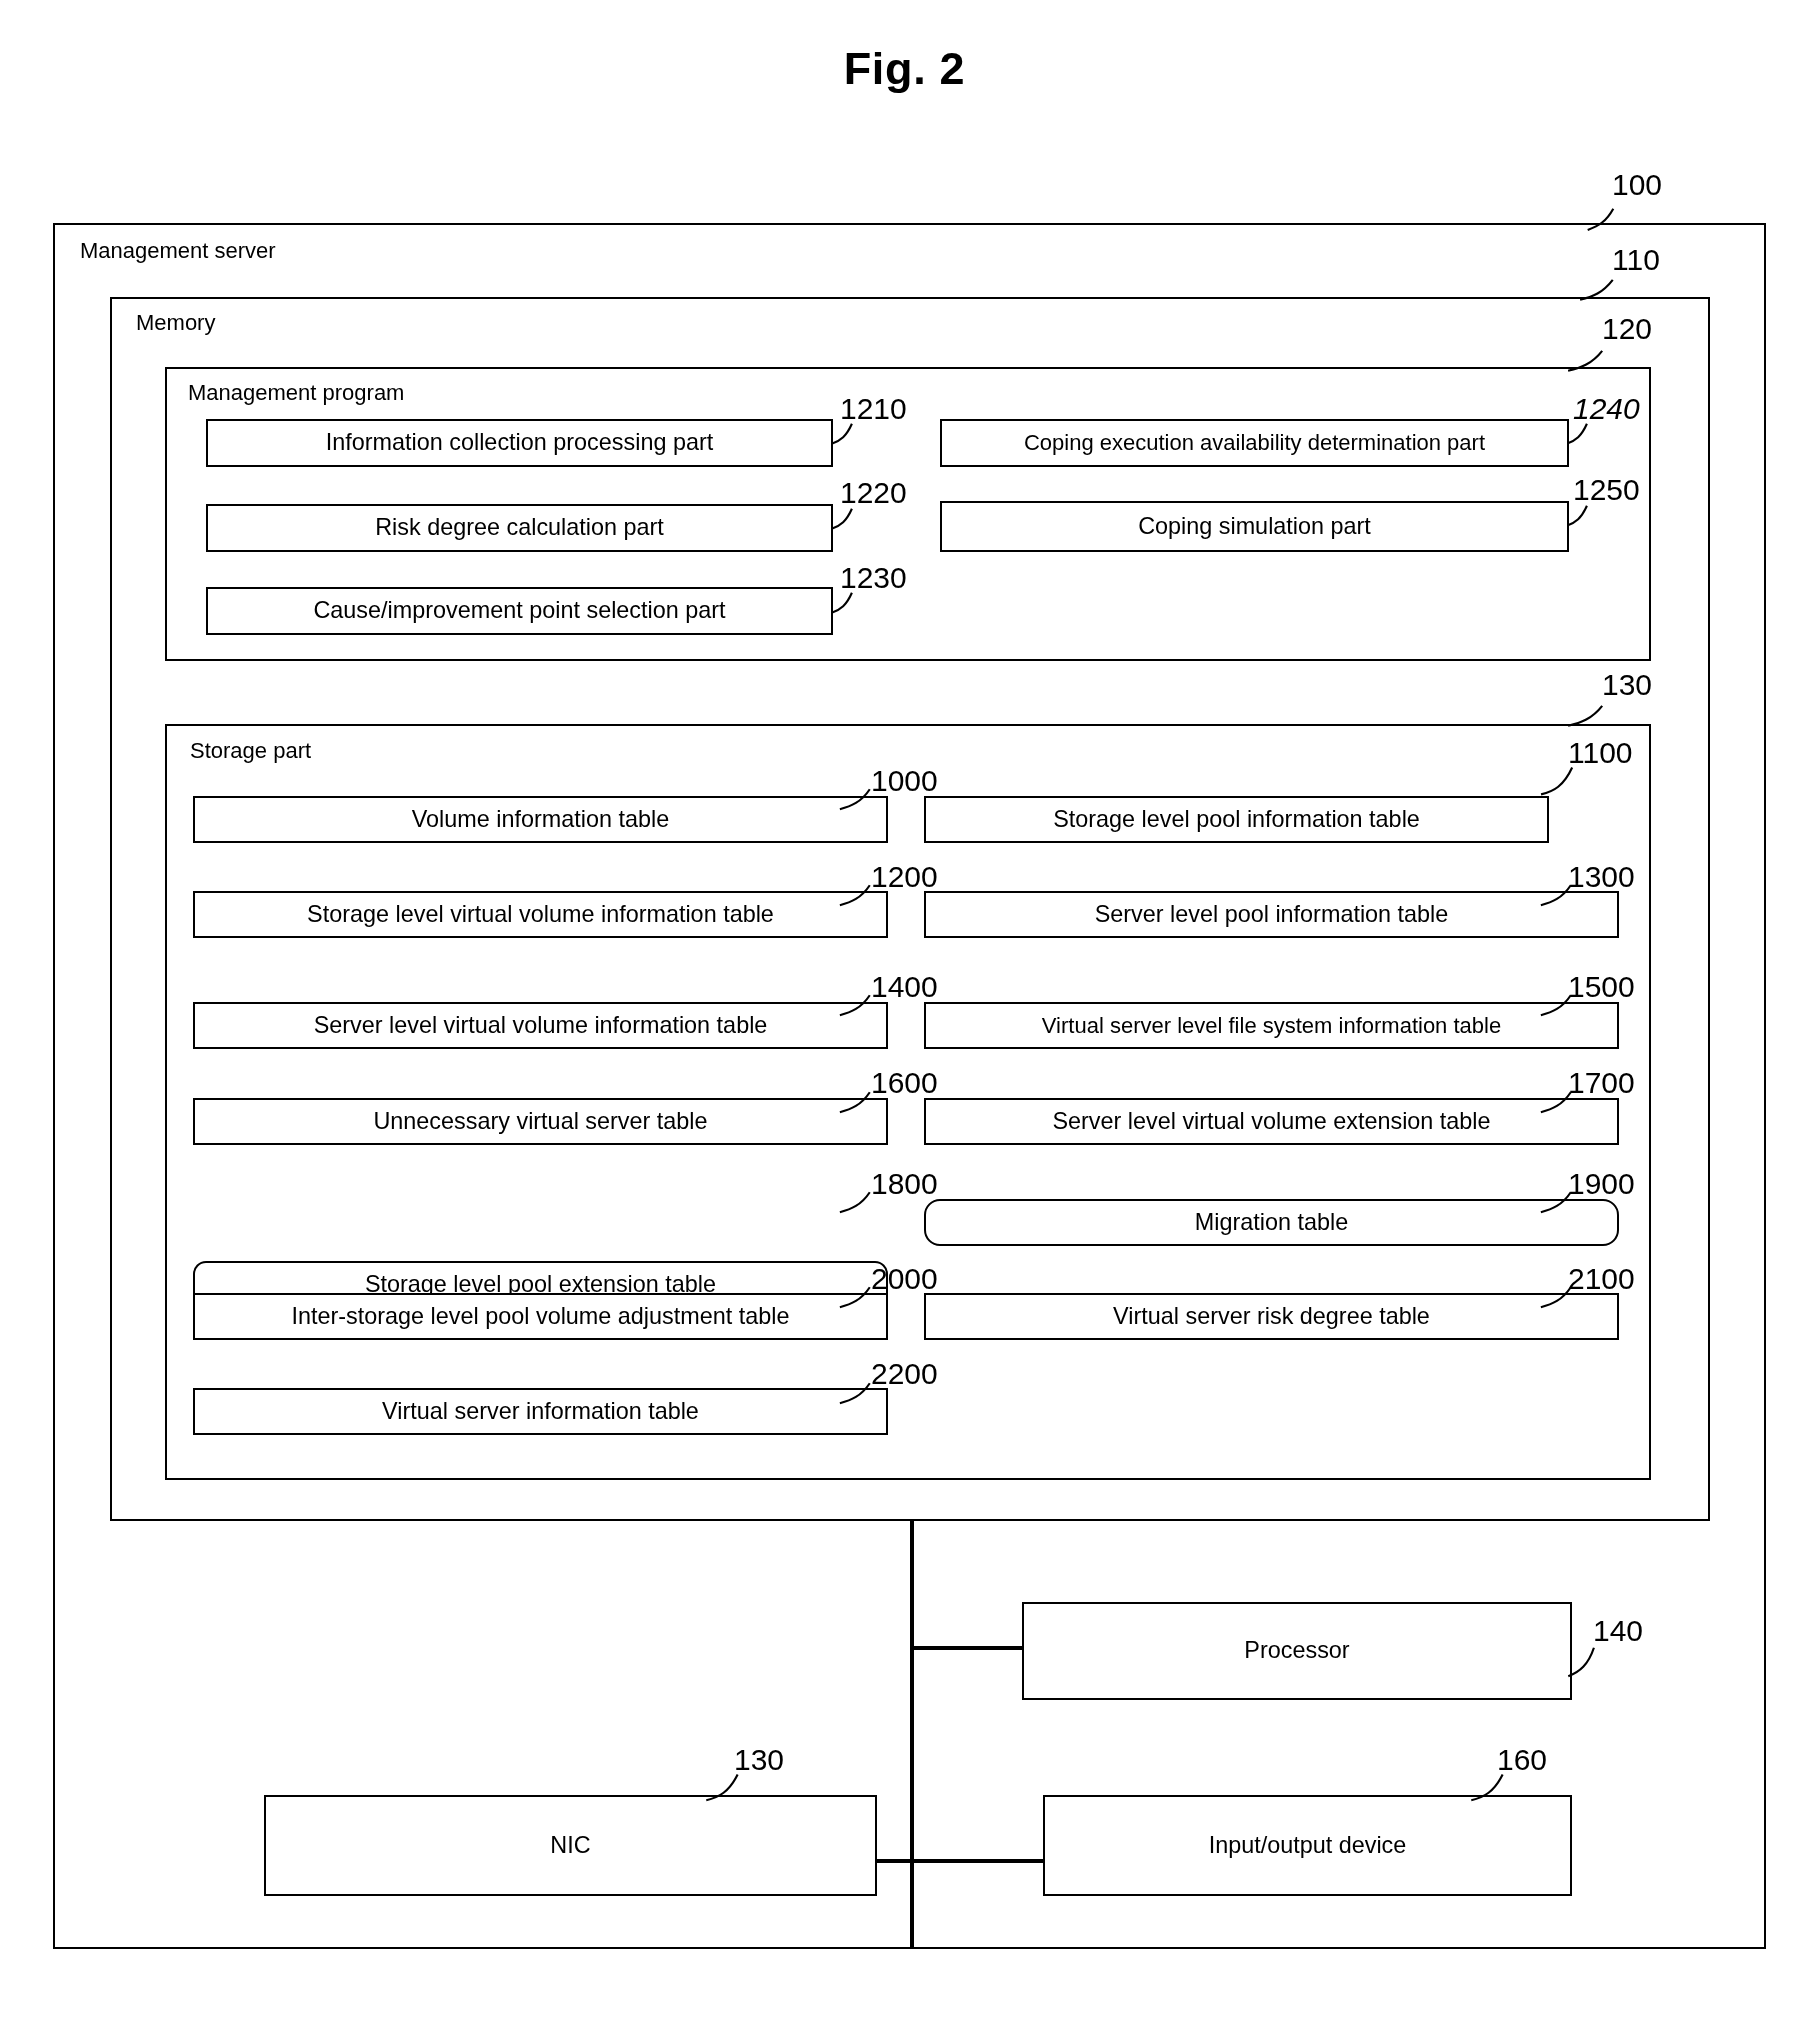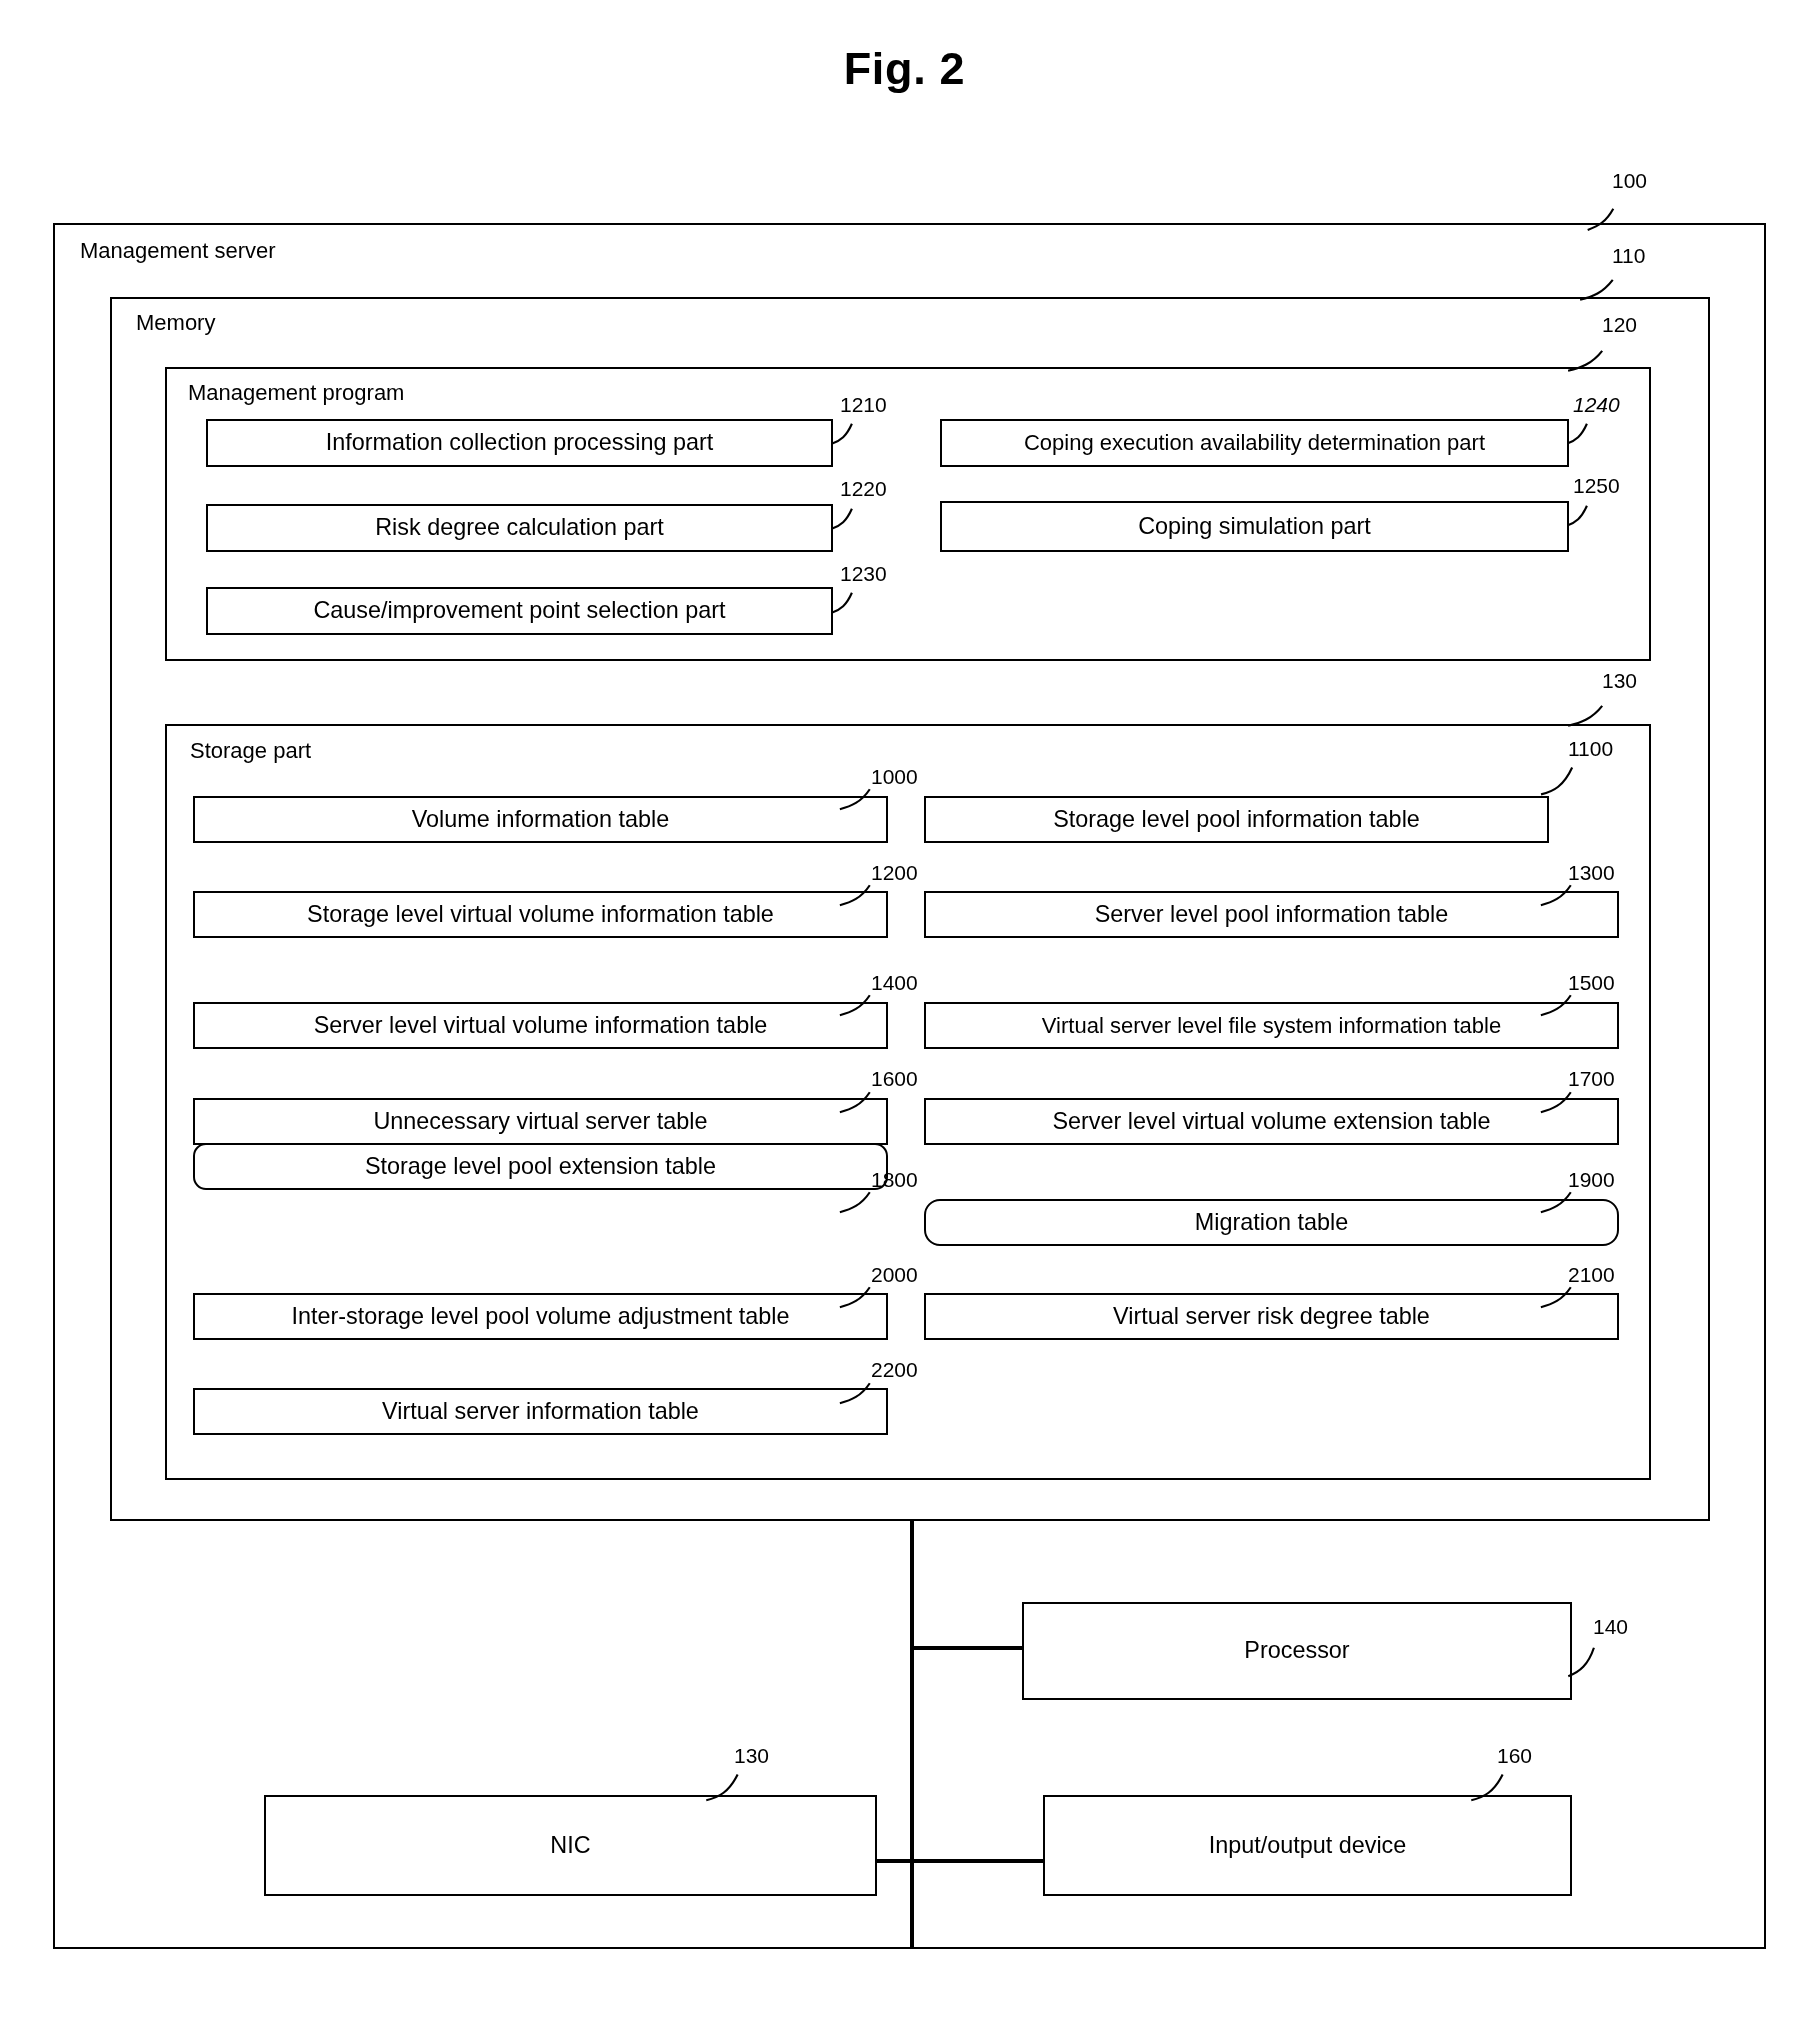--- a/index.html
+++ b/index.html
@@ -60,21 +60,21 @@
     text-align: center;
     font-size: 23.4px;
     line-height: 1.1;
     white-space: nowrap;
   }
   .leaf-label.tight { font-size: 22px; }
 
   
   .ref {
     position: absolute;
-    font-size: 21px;
+    font-size: 30px;
     line-height: 1;
     white-space: nowrap;
   }
   .lead {
     position: absolute;
     overflow: visible;
   }
 
   
   .bus-v {
@@ -186,21 +186,21 @@
 </svg>
 
 <div class="box-thin" style="left:193px; top:1098px; width:695px; height:47px;">
   <span class="leaf-label">Unnecessary virtual server table</span>
 </div>
 <div class="ref" style="left:871px; top:1068px;">1600</div>
 <svg class="lead" style="left:837px; top:1085px; width:57px; height:33px;" viewBox="0 0 80 46" width="57" height="33">
   <path d="M 4 38 C 20 34, 34 28, 46 10" stroke="#000" stroke-width="3" fill="none"></path>
 </svg>
 
-<div class="box-thin" style="left:193px; top:1143px; width:695px; height:47px;border-radius:13px;">
+<div class="box-thin" style="left:193px; top:1261px; width:695px; height:47px;border-radius:13px;">
   <span class="leaf-label">Storage level pool extension table</span>
 </div>
 <div class="ref" style="left:871px; top:1169px;">1800</div>
 <svg class="lead" style="left:837px; top:1185px; width:57px; height:33px;" viewBox="0 0 80 46" width="57" height="33">
   <path d="M 4 38 C 20 34, 34 28, 46 10" stroke="#000" stroke-width="3" fill="none"></path>
 </svg>
 
 <div class="box-thin" style="left:193px; top:1293px; width:695px; height:47px;">
   <span class="leaf-label">Inter-storage level pool volume adjustment table</span>
 </div>

